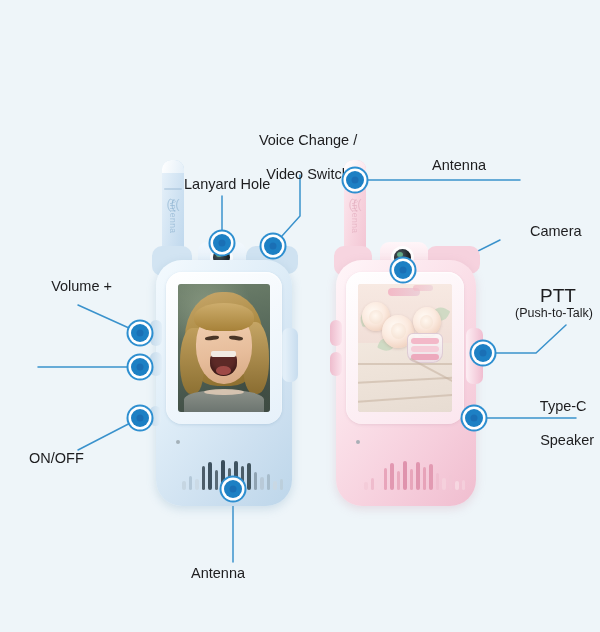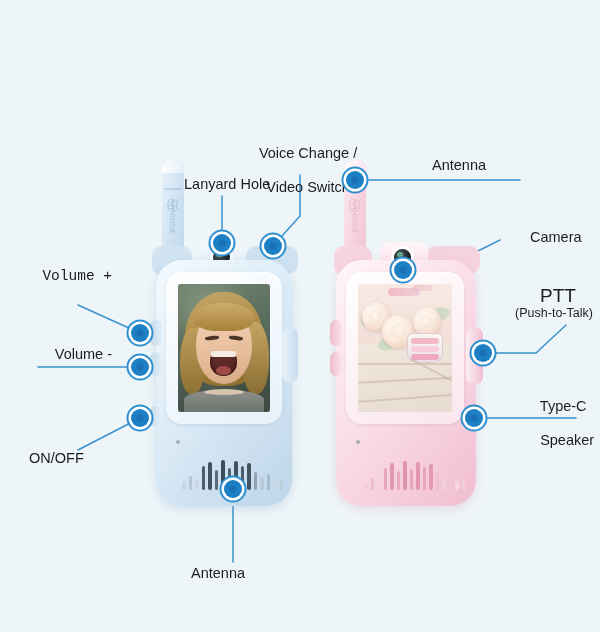--- a/index.html
+++ b/index.html
@@ -170,32 +170,31 @@
       <path d="M483,353 L536,353 L566,325"></path>
 
       <path d="M474,418 L576,418"></path>
 
       <path d="M233,489 L233,562"></path>
     </g>
   </svg>
 
   <div class="lbl" style="left:184px;top:176px;">Lanyard Hole</div>
 
-  <div class="lbl c" style="left:238px;top:128px;width:124px;">
+  <div class="lbl c" style="left:238px;top:115px;width:124px;">
     <span>Voice Change /</span><br>
     <span>Video Switch</span>
   </div>
 
   <div class="lbl" style="left:432px;top:157px;">Antenna</div>
 
-  <div class="lbl" style="left:530px;top:223px;margin-top:6px;">Camera</div>
-
-  <div class="lbl r" style="left:0px;top:268px;width:112px;font-family:Liberation Mono, monospace;">Volume +</div>
-
-  <div class="lbl r" style="left:0px;top:346px;width:112px;">Volume -</div>
+  <div class="lbl" style="left:530px;top:223px;">Camera</div>
+
+  <div class="lbl r" style="left:0px;top:278px;width:112px;">Volume +</div>
+
 
   <div class="lbl" style="left:29px;top:450px;">ON/OFF</div>
 
   <div class="lbl c big" style="left:516px;top:285px;width:84px;">PTT</div>
   <div class="lbl c small" style="left:508px;top:306px;width:92px;">(Push-to-Talk)</div>
 
   <div class="lbl" style="left:524px;top:381px;">
     <span>Type-C</span><br>
     <span>Speaker</span>
   </div>

